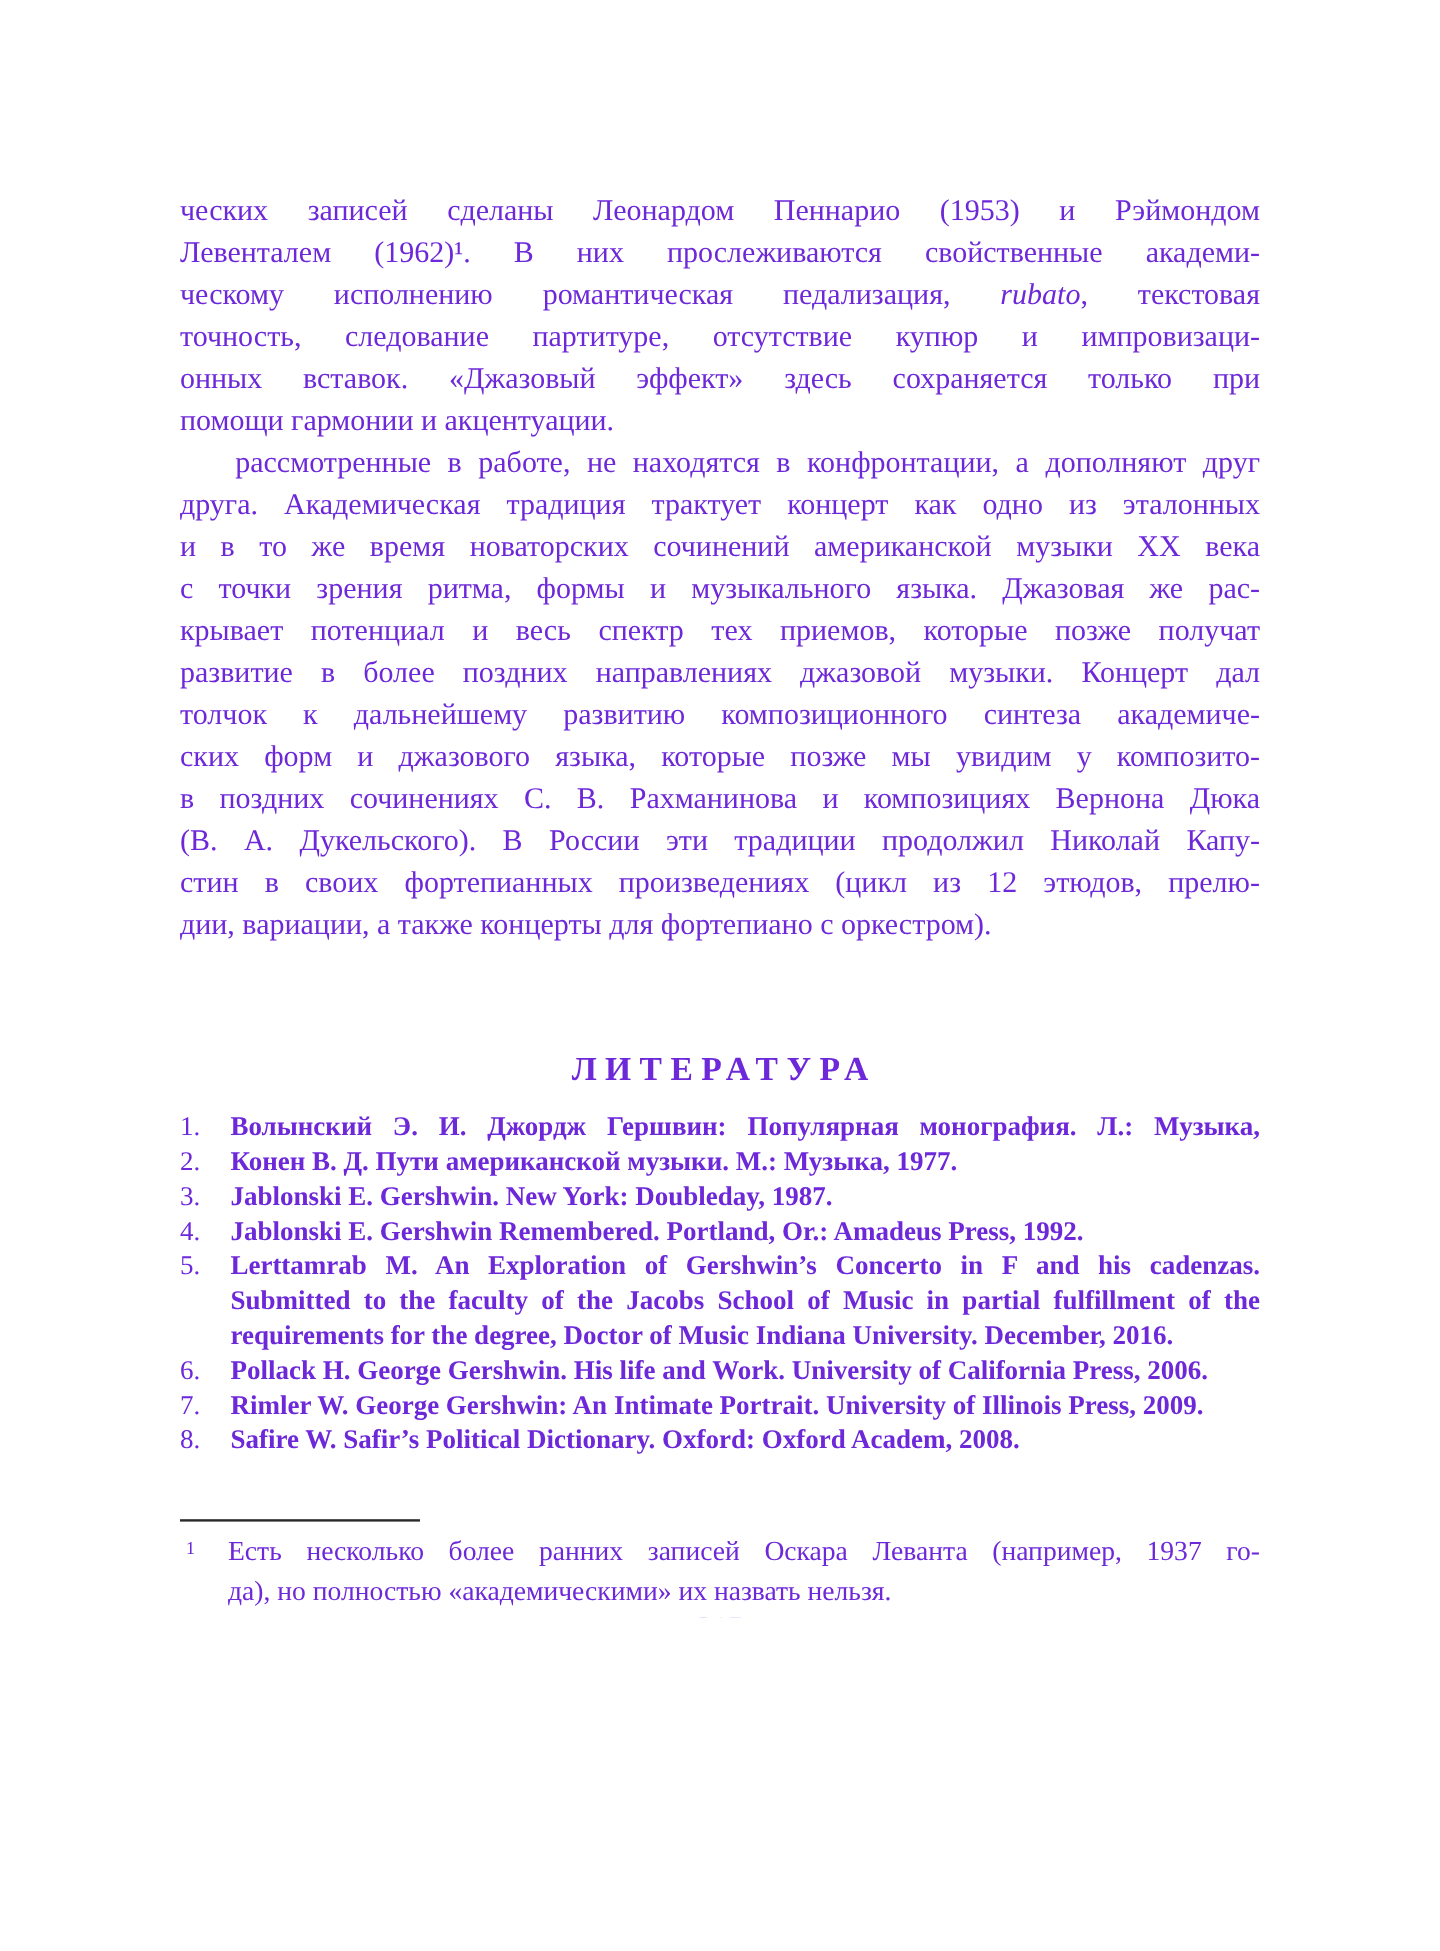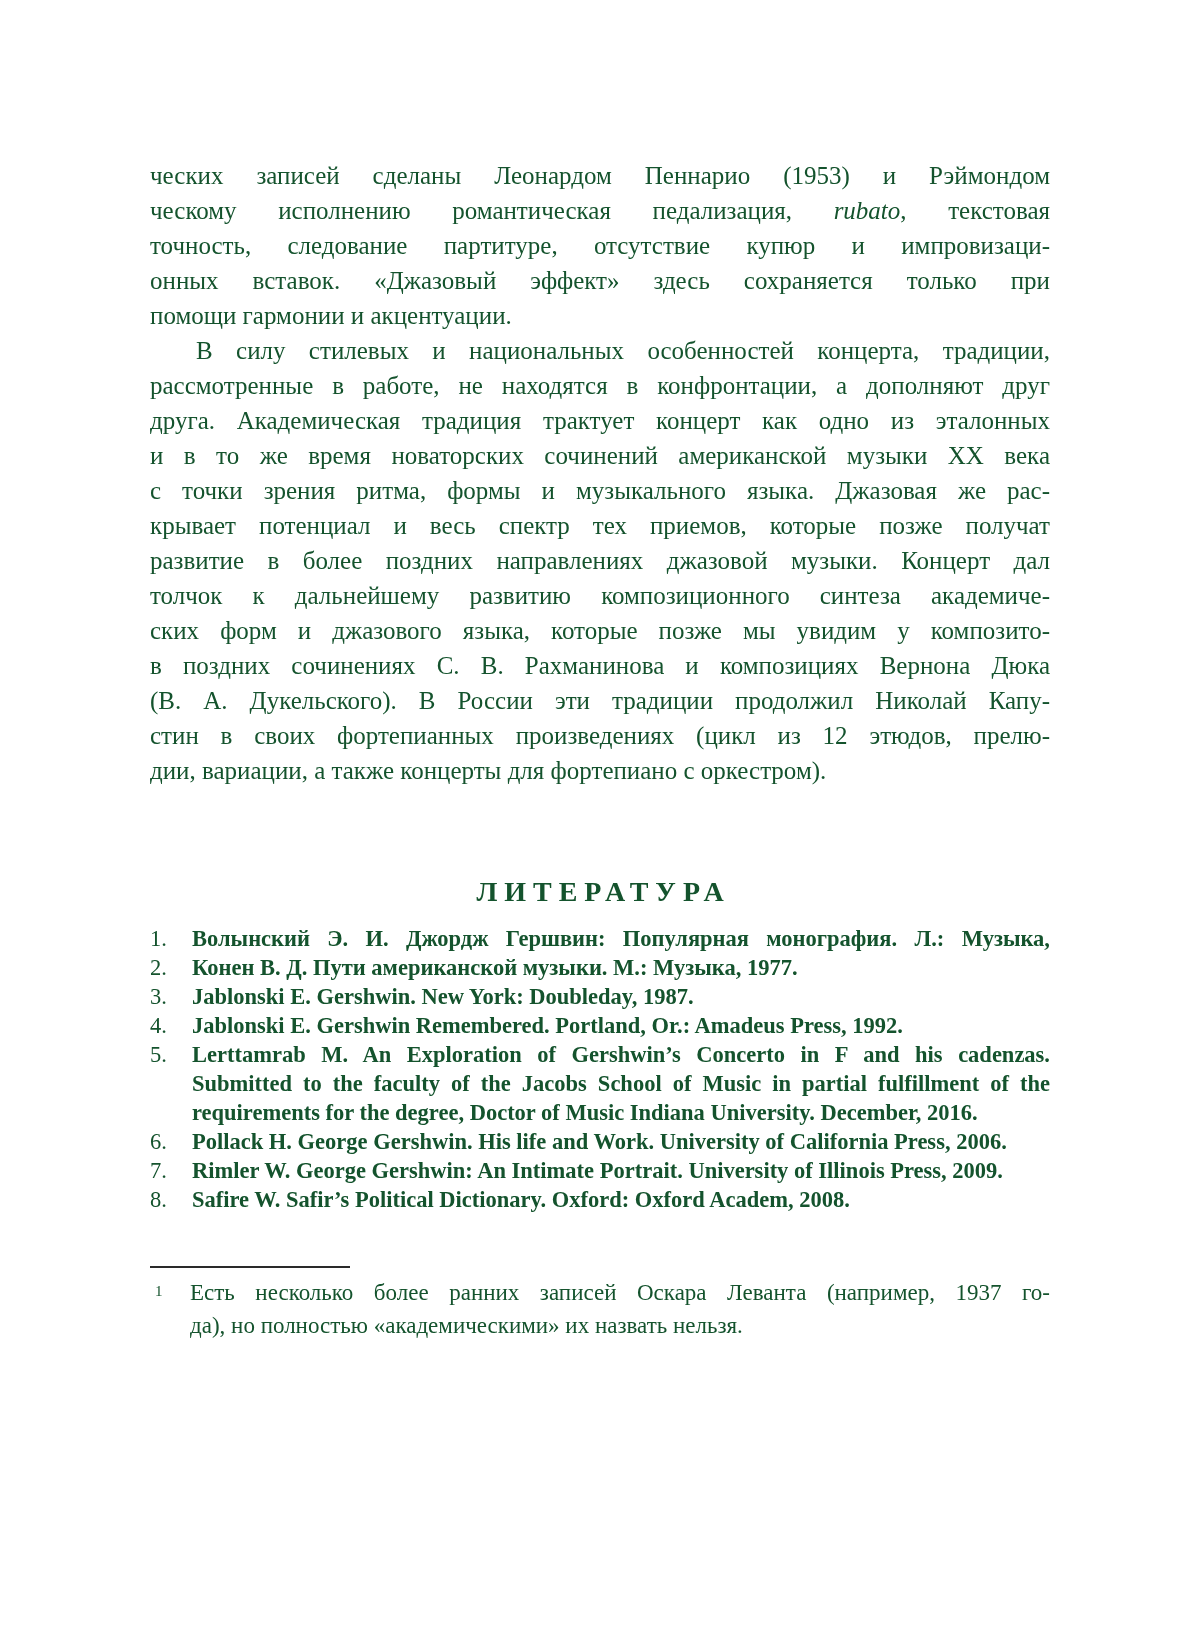--- a/index.html
+++ b/index.html
@@ -5,21 +5,21 @@
   html, body {
     margin: 0;
     padding: 0;
     background: #ffffff;
   }
   .page {
     position: relative;
     width: 1200px;
     height: 1348px;
     background: #ffffff;
-    color: #14532d;
+    color: #6d28d9;
     font-family: "Liberation Serif", "DejaVu Serif", serif;
     overflow: hidden;
     box-sizing: border-box;
   }
   .content {
     padding: 0 150px;
   }
   
   .body-text {
     margin-top: 158px;
@@ -101,27 +101,27 @@
 </style>
 </head>
 <body>
 
 <div class="page">
   <div class="content">
 
     <div class="body-text">
       <div class="para">
           <div class="tline">ческих записей сделаны Леонардом Пеннарио (1953) и Рэймондом</div>
+          <div class="tline">Левенталем (1962)¹. В них прослеживаются свойственные академи-</div>
           <div class="tline">ческому исполнению романтическая педализация, <i>rubato</i>, текстовая</div>
           <div class="tline">точность, следование партитуре, отсутствие купюр и импровизаци-</div>
           <div class="tline">онных вставок. «Джазовый эффект» здесь сохраняется только при</div>
           <div class="tline tline-last">помощи гармонии и акцентуации.</div>
         </div>
       <div class="para para-indent">
-          <div class="tline">В силу стилевых и национальных особенностей концерта, традиции,</div>
           <div class="tline">рассмотренные в работе, не находятся в конфронтации, а дополняют друг</div>
           <div class="tline">друга. Академическая традиция трактует концерт как одно из эталонных</div>
           <div class="tline">и в то же время новаторских сочинений американской музыки XX века</div>
           <div class="tline">с точки зрения ритма, формы и музыкального языка. Джазовая же рас-</div>
           <div class="tline">крывает потенциал и весь спектр тех приемов, которые позже получат</div>
           <div class="tline">развитие в более поздних направлениях джазовой музыки. Концерт дал</div>
           <div class="tline">толчок к дальнейшему развитию композиционного синтеза академиче-</div>
           <div class="tline">ских форм и джазового языка, которые позже мы увидим у композито-</div>
           <div class="tline">в поздних сочинениях С. В. Рахманинова и композициях Вернона Дюка</div>
           <div class="tline">(В. А. Дукельского). В России эти традиции продолжил Николай Капу-</div>

